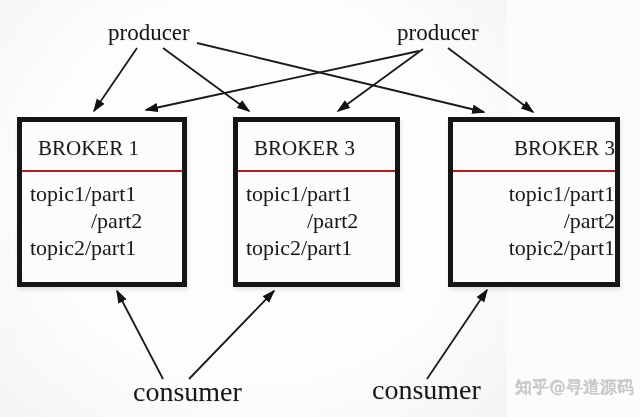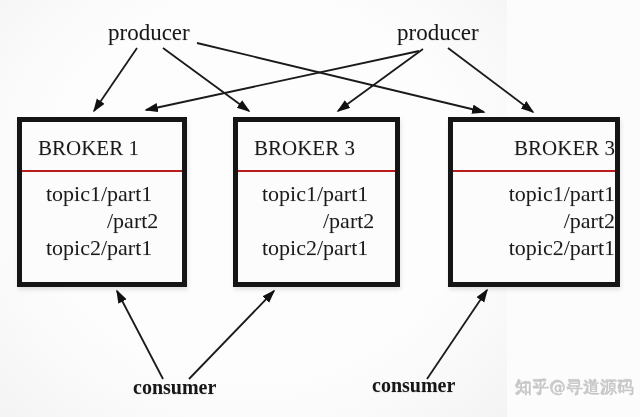--- a/index.html
+++ b/index.html
@@ -22,41 +22,41 @@
   }
   .label {
     position: absolute;
     z-index: 3;
     font-size: 23px;
     line-height: 1.05;
     white-space: nowrap;
     color: #171717;
     text-shadow: 0 1px 1px rgba(0,0,0,0.08);
   }
-  .label.consumer { font-size: 20px; font-weight: bold; }
+  .label.consumer { font-size: 28px; }
   .broker {
     position: absolute;
     z-index: 2;
     top: 117px;
     height: 160px;
     border: 5px solid #151515;
     background: #fcfcfc;
     box-shadow: 1px 3px 4px rgba(0,0,0,0.10);
     box-sizing: content-box;
   }
   .broker-title {
     font-size: 21px;
     line-height: 24px;
     padding: 14px 0 10px 16px;
     border-bottom: 2px solid #b91c1c;
     white-space: nowrap;
     text-shadow: 0 1px 1px rgba(0,0,0,0.10);
   }
   .broker-topics {
-    padding: 8px 0 0 24px;
+    padding: 8px 0 0 8px;
     font-size: 22px;
     line-height: 27px;
     white-space: nowrap;
     text-shadow: 0 1px 1px rgba(0,0,0,0.08);
   }
   .topic-line.indented { padding-left: 61px; }
   .watermark {
     position: absolute;
     z-index: 3;
     left: 516px; top: 378px;

